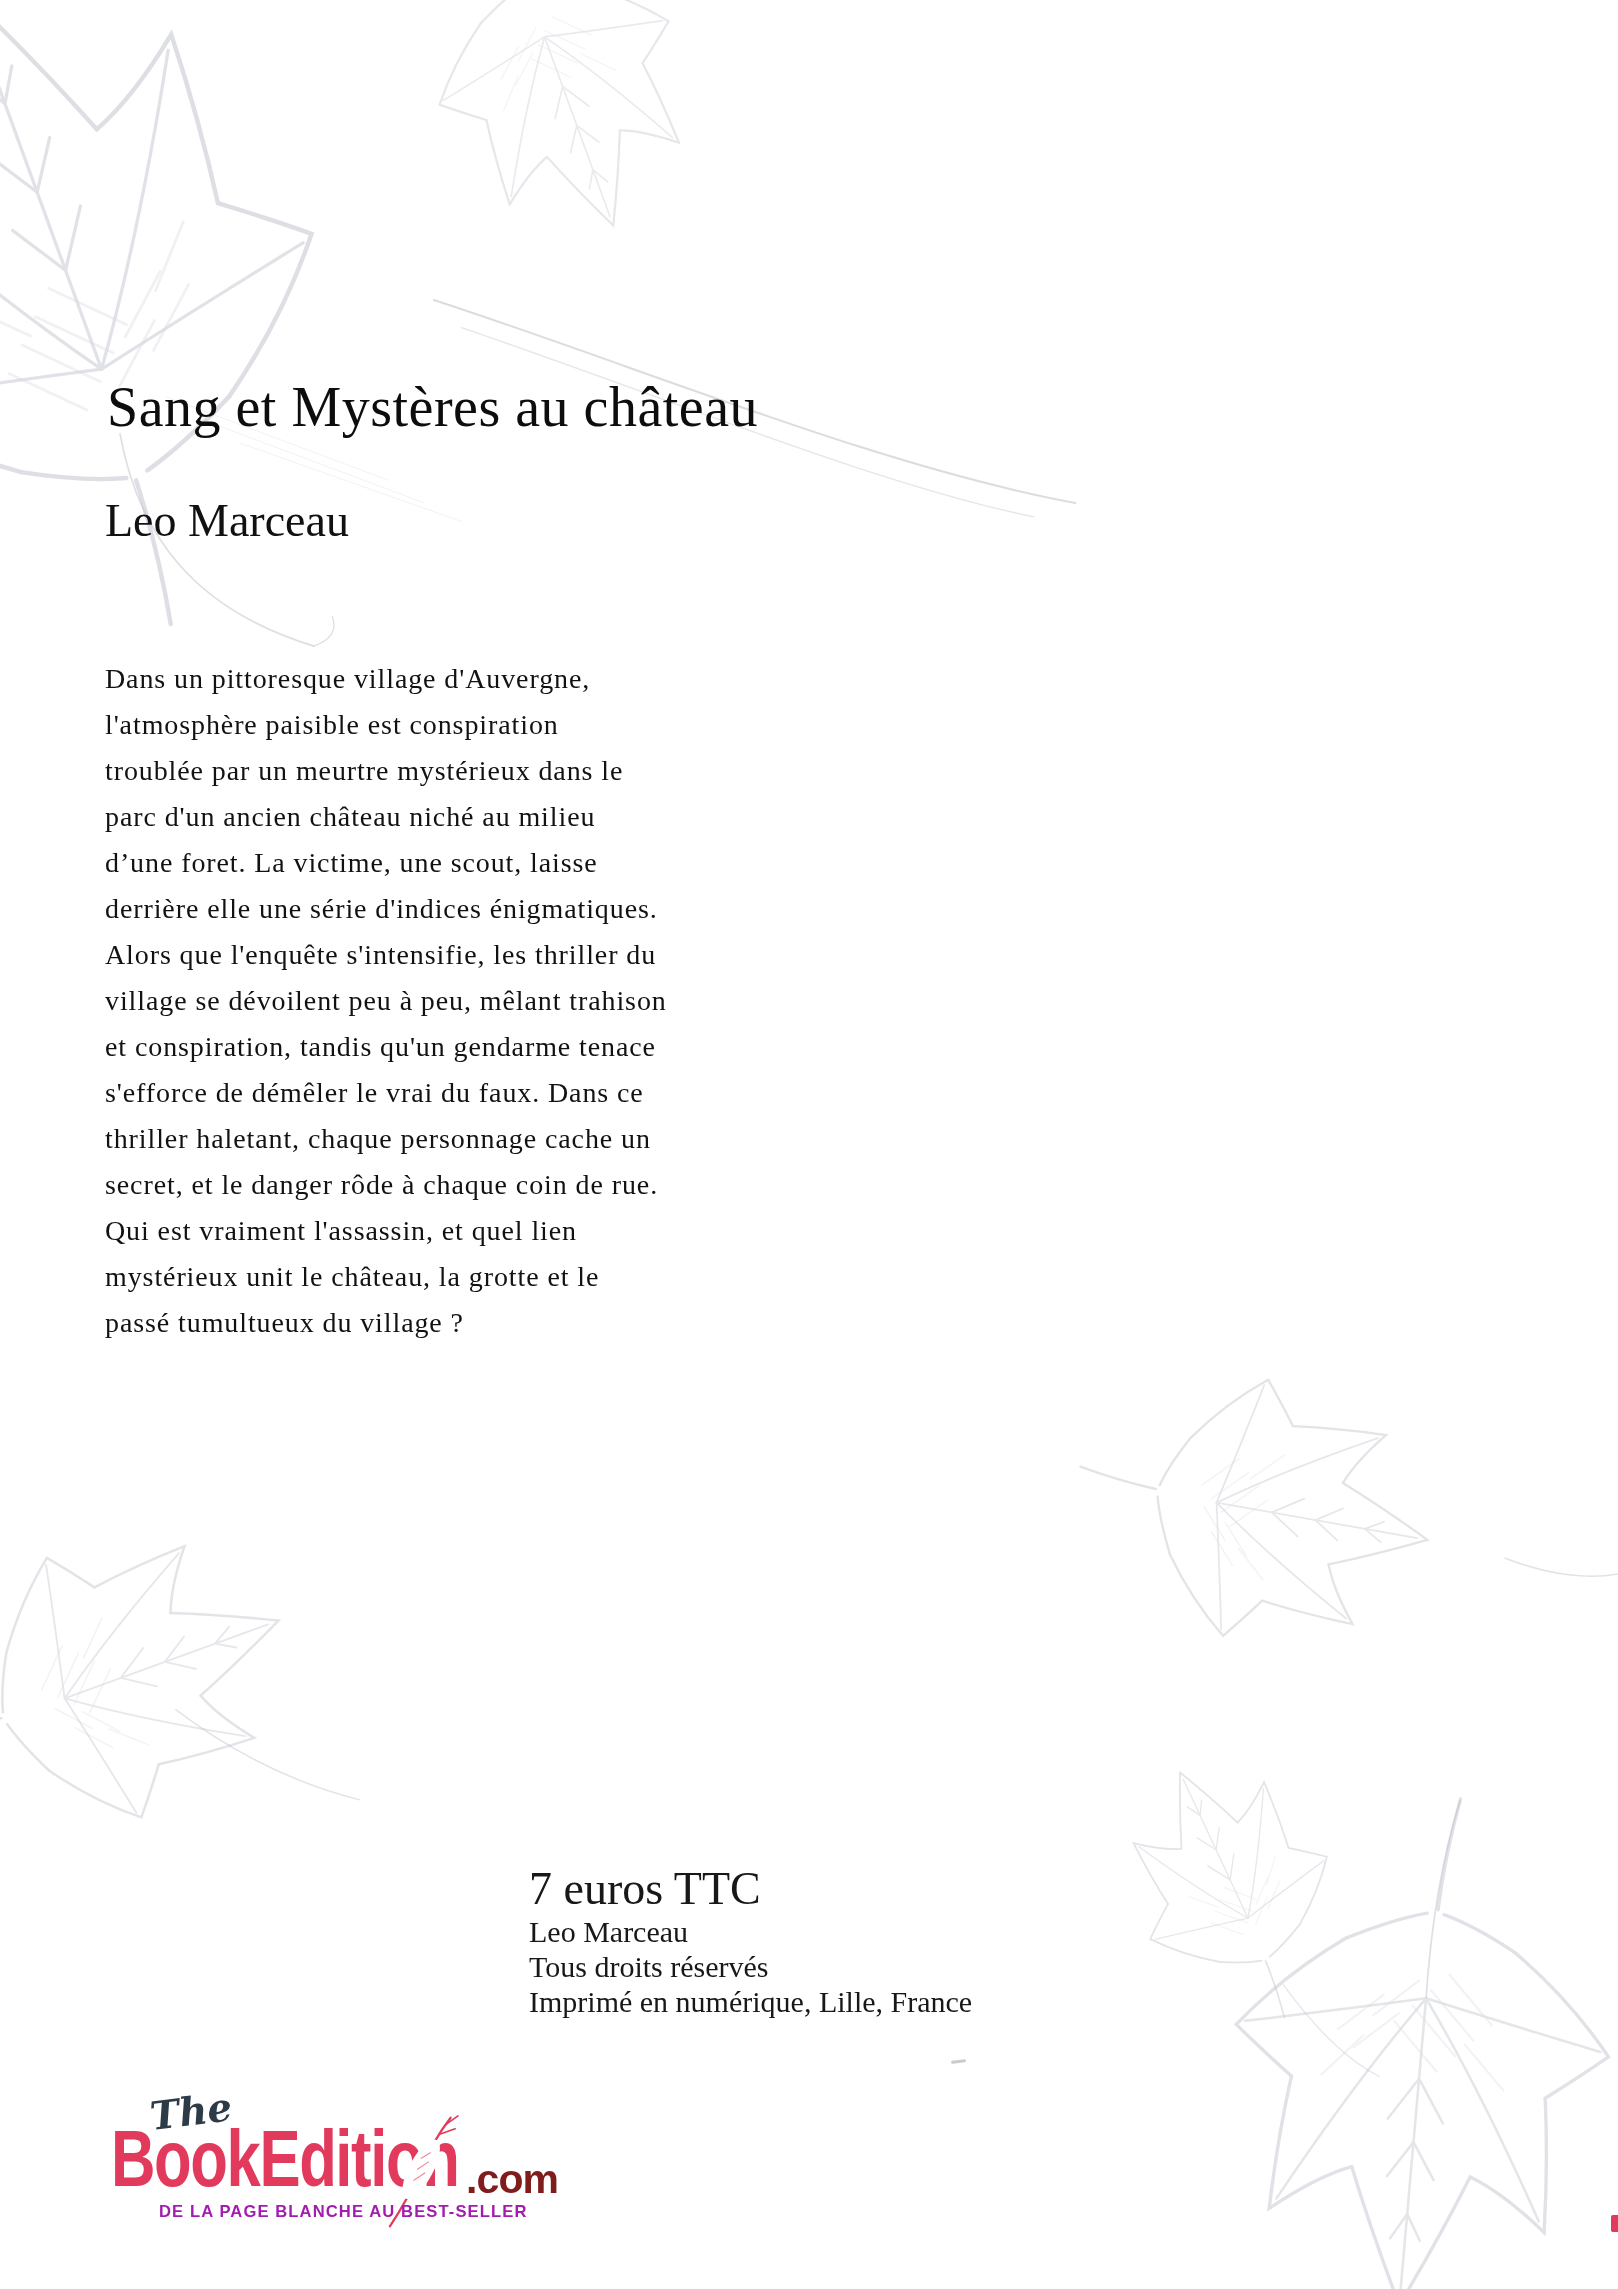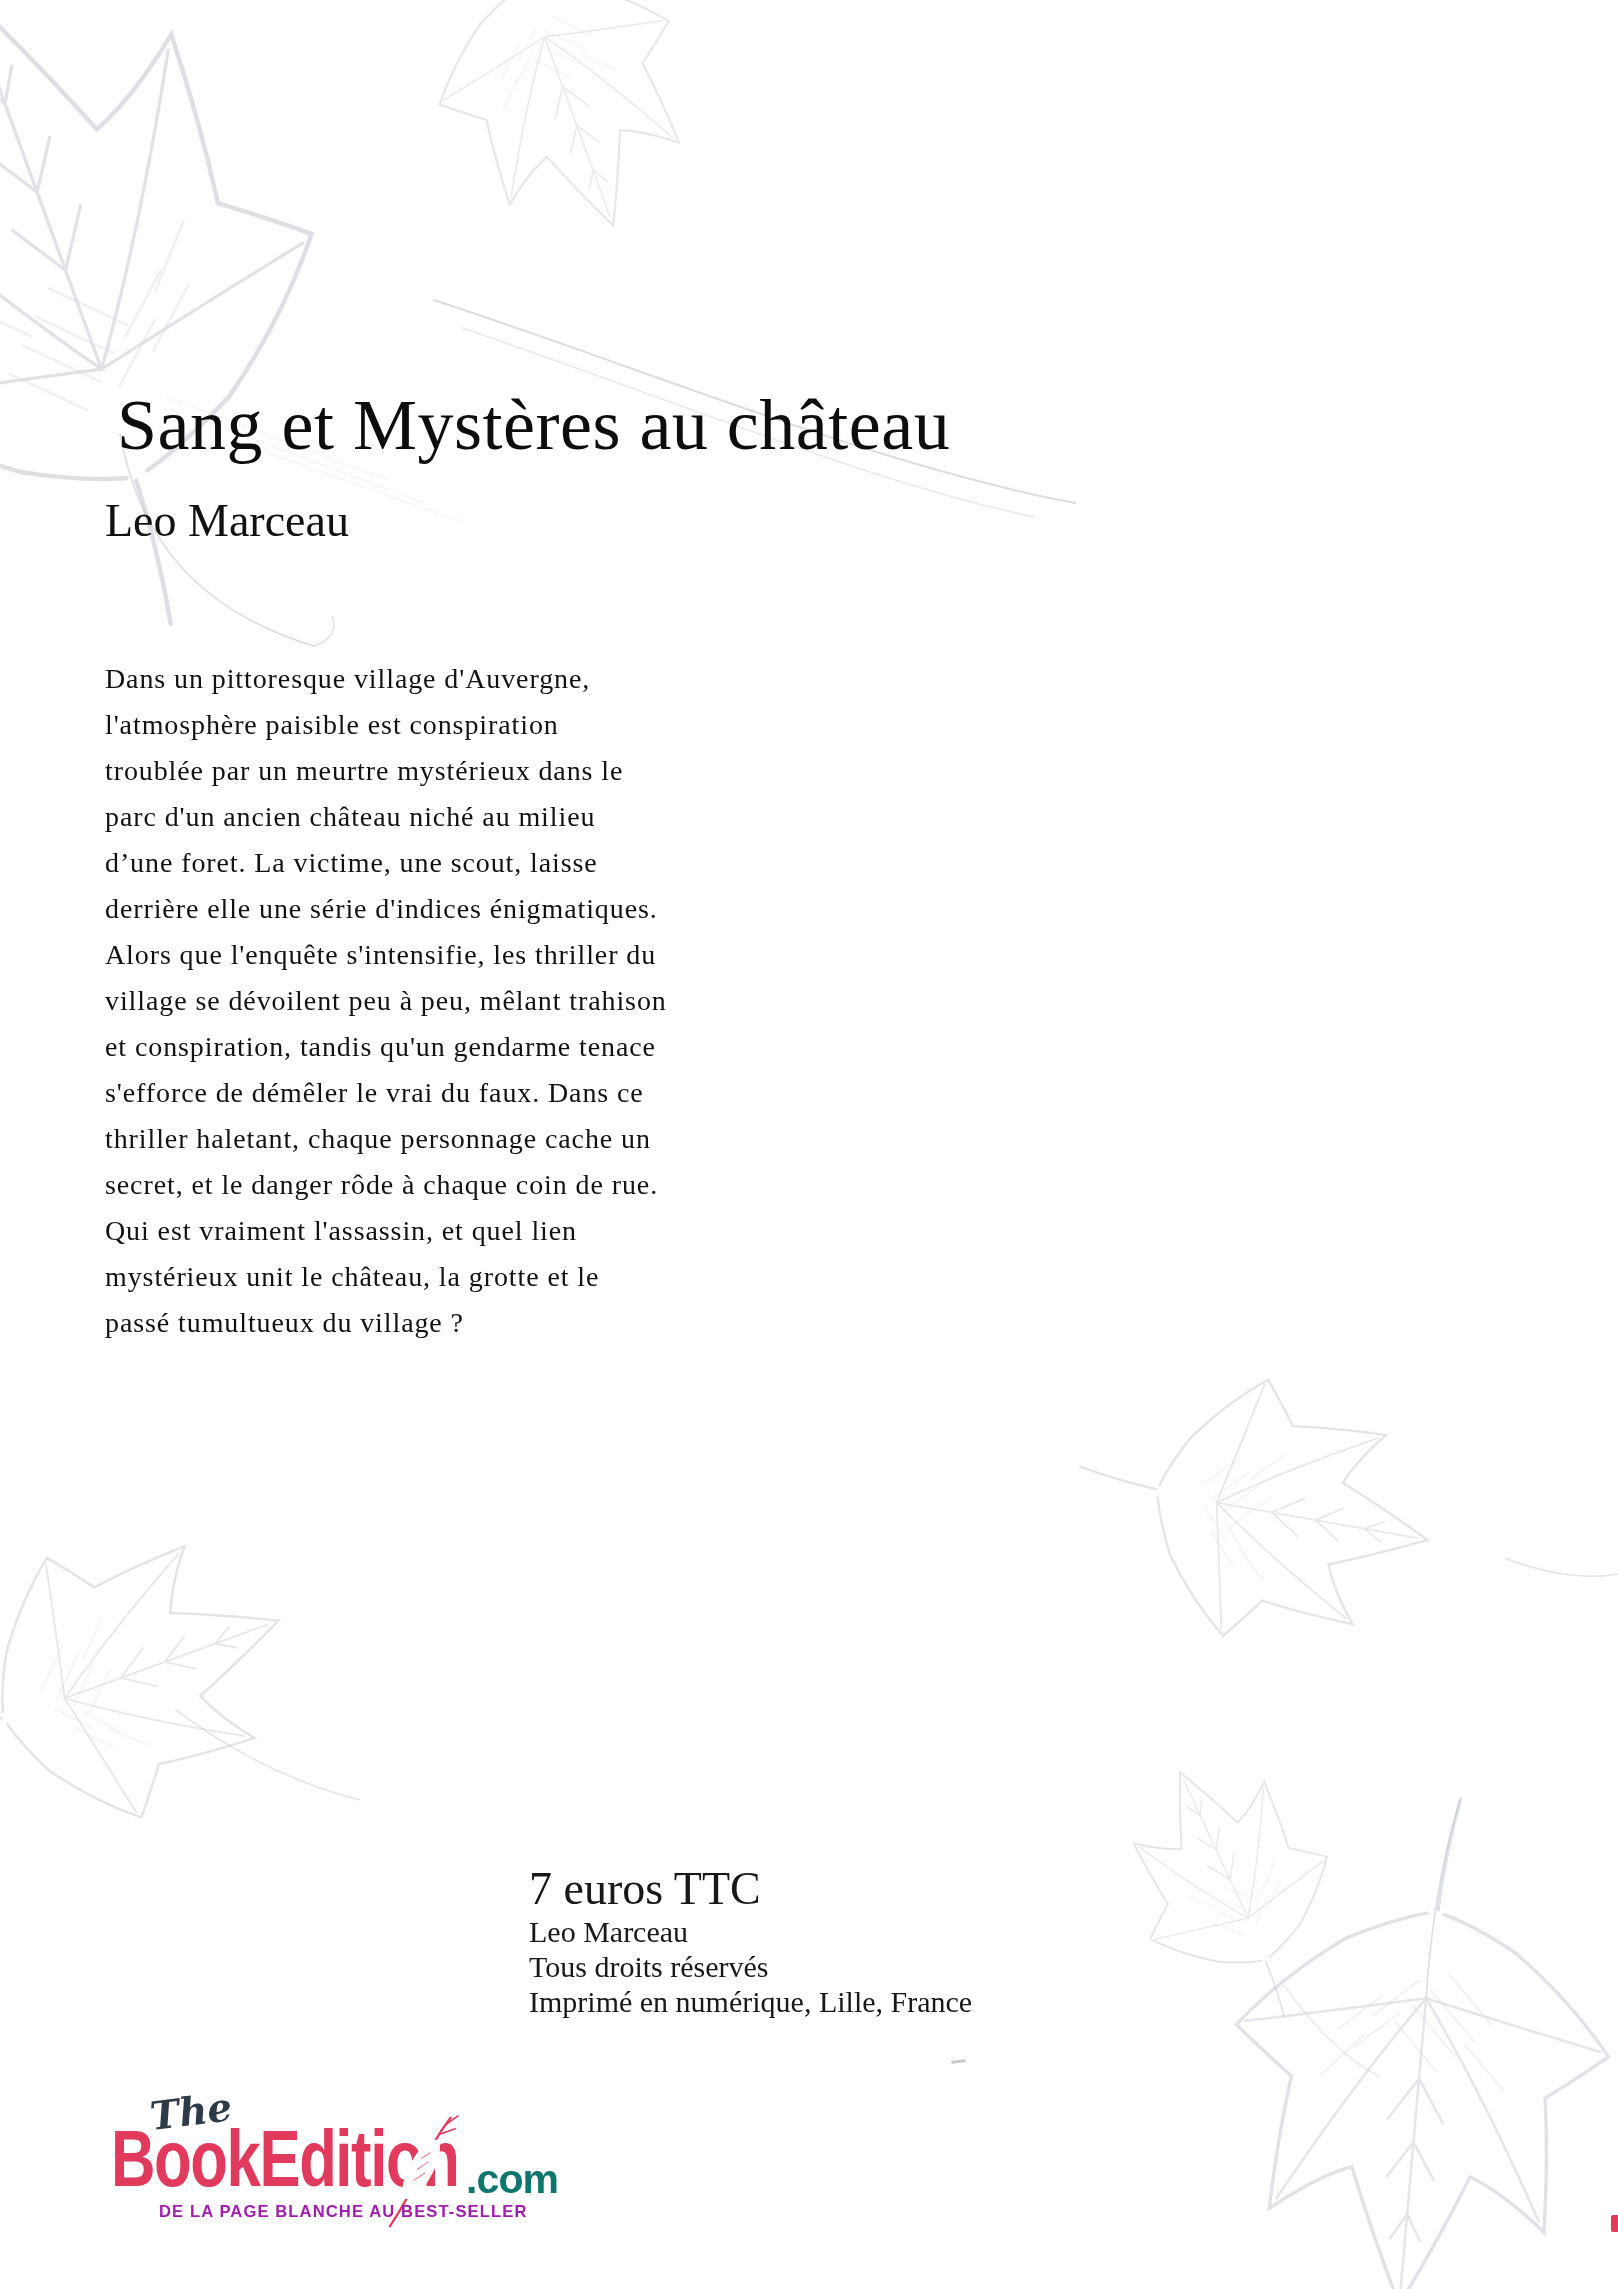--- a/index.html
+++ b/index.html
@@ -7,21 +7,21 @@
     position:relative;
     width:1619px;height:2290px;
     background:#ffffff;
     overflow:hidden;
     font-family:"Liberation Serif", serif;
     color:#141414;
   }
   .leaves{position:absolute;left:0;top:0;width:1619px;height:2290px;pointer-events:none;}
   .book-title{
     position:absolute;left:105px;top:377px;
-    font-size:72px;line-height:1;font-weight:400;margin:12px;
+    font-size:56px;line-height:1;font-weight:400;margin:2px;
     letter-spacing:0.5px;color:#0d0d0d;white-space:nowrap;
   }
   .book-author{
     position:absolute;left:105px;top:498px;
     font-size:46px;line-height:1;color:#111;white-space:nowrap;
   }
   .synopsis{
     position:absolute;left:105px;top:656px;
     font-size:28px;line-height:46px;color:#121212;
     letter-spacing:0.9px;
@@ -44,21 +44,21 @@
     position:absolute;left:111px;top:2119px;
     font-family:"Liberation Sans", sans-serif;
     font-weight:700;font-size:79px;line-height:1;
     color:#e23a5c;white-space:nowrap;
     transform:scaleX(0.78);transform-origin:left top;
     letter-spacing:-1.8px;
   }
   .logo-com{
     position:absolute;left:466px;top:2156px;
     font-family:"Liberation Sans", sans-serif;
-    font-weight:700;font-size:41px;color:#0f766e;white-space:nowrap;
+    font-weight:700;font-size:41px;color:#7f1d1d;white-space:nowrap;
     letter-spacing:-0.9px;
   }
   .logo-feather{position:absolute;left:377px;top:2112px;}
   .logo-tagline{
     position:absolute;left:159px;top:2202px;
     font-family:"Liberation Sans", sans-serif;
     font-weight:700;font-size:16.6px;letter-spacing:1.1px;
     color:#a21caf;white-space:nowrap;
   }
   .tiny-dash{

